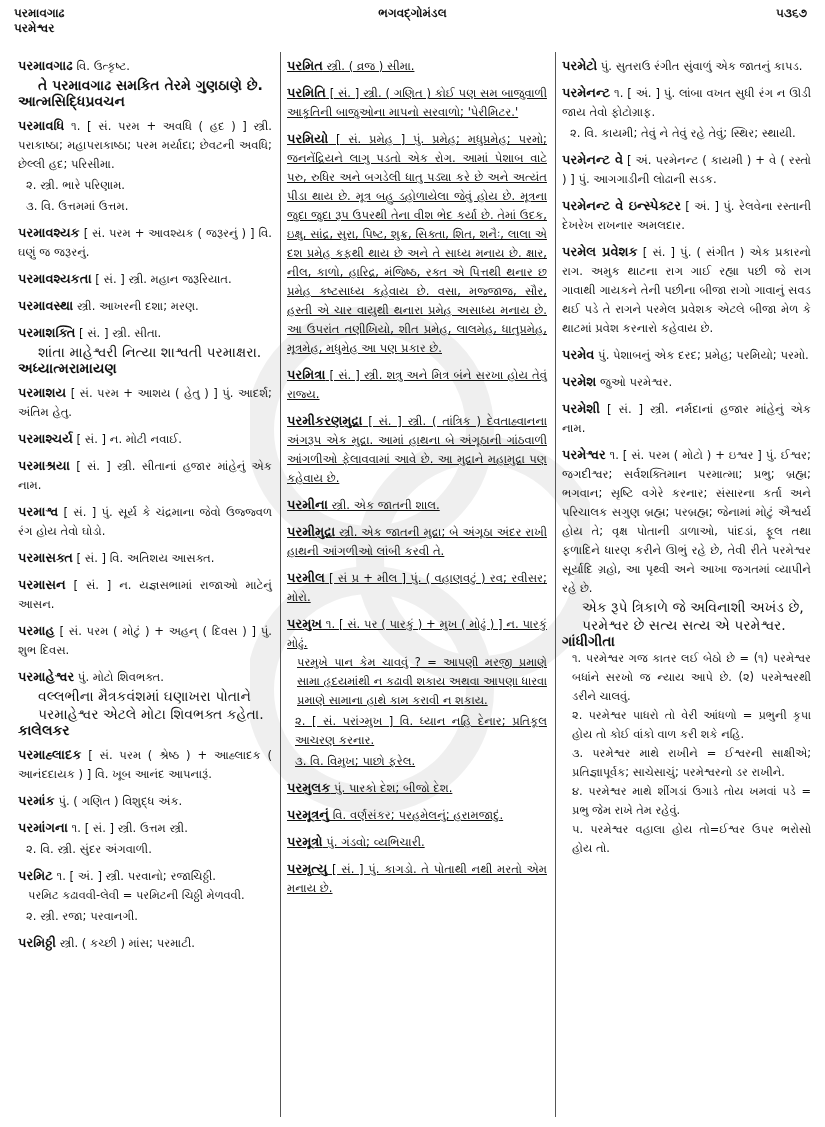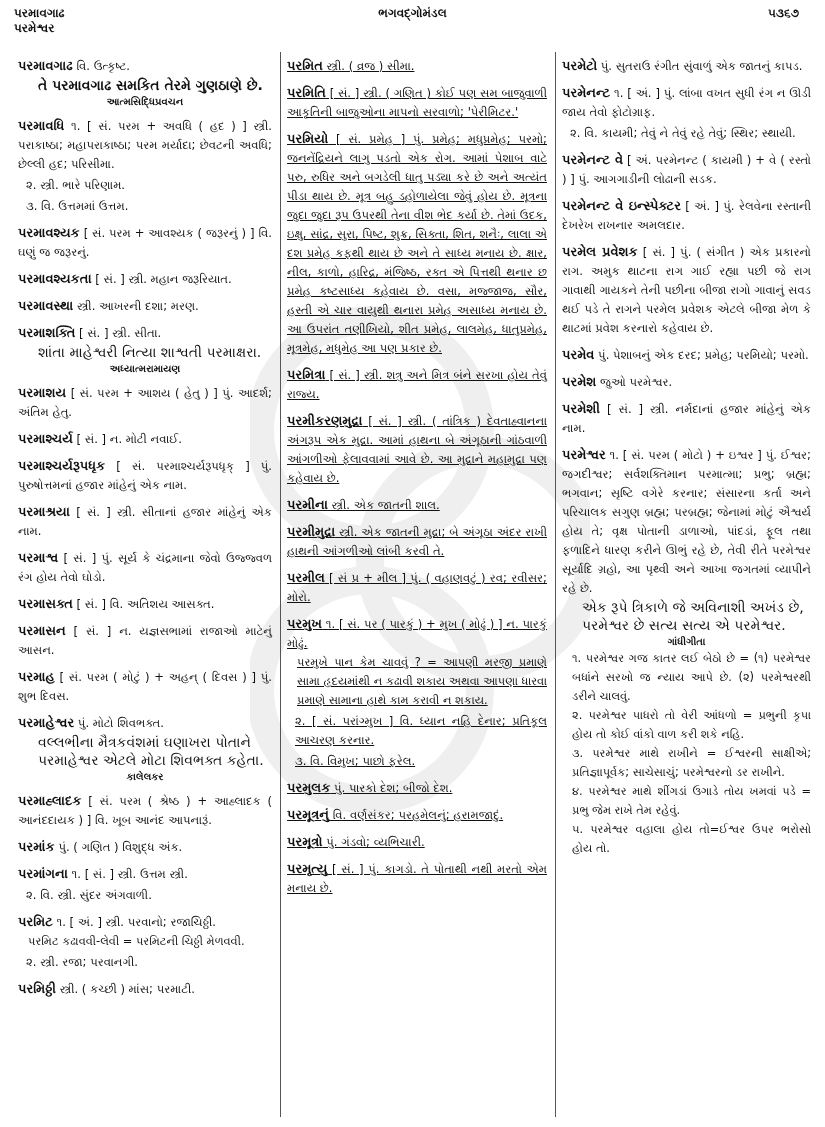--- a/index.html
+++ b/index.html
@@ -9,36 +9,36 @@
   }
   .watermark {
     position: absolute; left: 250px; top: 300px; width: 340px; height: 520px;
     pointer-events: none; opacity: 0.06;
   }
   .header {
     position: absolute; top: 6px; left: 14px; right: 14px; height: 40px;
   }
   .hdr-left { position: absolute; left: 0; top: 0; font-size: 12px; font-weight: bold; line-height: 15px; }
   .hdr-center { position: absolute; left: 0; right: 0; top: 0; text-align: center; font-size: 12px; font-weight: bold; }
-  .hdr-right { position: absolute; right: 12px; top: 0; font-size: 12px; font-weight: bold; text-align: center; }
+  .hdr-right { position: absolute; right: 4px; top: 0; font-size: 12px; font-weight: bold; text-align: center; }
   .columns {
     position: absolute; top: 52px; left: 12px; right: 6px; bottom: 10px;
     display: flex;
   }
   .col { padding: 4px 8px 0 6px; box-sizing: border-box; overflow: hidden; }
   .col-1 { width: 270px; border-right: 1.5px solid #555; }
   .col-2 { width: 276px; border-right: 1.5px solid #555; text-decoration: underline; }
   .col-3 { width: 264px; }
   .entry { margin: 0 0 7px 0; font-size: 11.6px; line-height: 19px; text-align: justify; }
   .hw { font-weight: bold; font-size: 13px; }
   .def { }
   .sense { display: block; padding-left: 8px; margin-top: 2px; }
   .quote { display: block; padding-left: 20px; font-size: 14px; line-height: 18px; font-weight: bold; }
   .quote.plain { font-weight: normal; }
-  .src { display: block; text-align: center; font-size: 10px; line-height: 15px; font-weight: bold; }
+  .src { display: block; text-align: left; font-size: 14px; line-height: 15px; font-weight: bold; }
   .idiom { display: block; padding-left: 10px; font-size: 11.4px; line-height: 19px; }
 </style>
 </head>
 <body>
 
 <svg class="watermark" viewBox="0 0 340 520">
   <circle cx="120" cy="130" r="110" fill="none" stroke="#000" stroke-width="28"></circle>
   <circle cx="230" cy="260" r="110" fill="none" stroke="#000" stroke-width="28"></circle>
   <circle cx="120" cy="390" r="110" fill="none" stroke="#000" stroke-width="28"></circle>
 </svg>
@@ -55,21 +55,20 @@
 <div class="columns">
   <div class="col col-1">
       <div class="entry"><span class="hw">પરમાવગાઢ</span><span class="def"> વિ. ઉત્કૃષ્ટ.</span><span class="quote">તે પરમાવગાઢ સમકિત તેરમે ગુણઠાણે છે.</span><span class="src">આત્મસિદ્ધિપ્રવચન</span></div>
       <div class="entry"><span class="hw">પરમાવધિ</span><span class="def"> ૧. [ સં. પરમ + અવધિ ( હદ ) ] સ્ત્રી. પરાકાષ્ઠા; મહાપરાકાષ્ઠા; પરમ મર્યાદા; છેવટની અવધિ; છેલ્લી હદ; પરિસીમા.</span><span class="sense">૨. સ્ત્રી. ભારે પરિણામ.</span><span class="sense">૩. વિ. ઉત્તમમાં ઉત્તમ.</span></div>
       <div class="entry"><span class="hw">પરમાવશ્યક</span><span class="def"> [ સં. પરમ + આવશ્યક ( જરૂરનું ) ] વિ. ઘણું જ જરૂરનું.</span></div>
       <div class="entry"><span class="hw">પરમાવશ્યકતા</span><span class="def"> [ સં. ] સ્ત્રી. મહાન જરૂરિયાત.</span></div>
       <div class="entry"><span class="hw">પરમાવસ્થા</span><span class="def"> સ્ત્રી. આખરની દશા; મરણ.</span></div>
       <div class="entry"><span class="hw">પરમાશક્તિ</span><span class="def"> [ સં. ] સ્ત્રી. સીતા.</span><span class="quote plain">શાંતા માહેશ્વરી નિત્યા શાશ્વતી પરમાક્ષરા.</span><span class="src">અધ્યાત્મરામાયણ</span></div>
       <div class="entry"><span class="hw">પરમાશય</span><span class="def"> [ સં. પરમ + આશય ( હેતુ ) ] પું. આદર્શ; અંતિમ હેતુ.</span></div>
       <div class="entry"><span class="hw">પરમાશ્ચર્ય</span><span class="def"> [ સં. ] ન. મોટી નવાઈ.</span></div>
-      <div class="entry"><span class="hw">પરમાશ્ચર્યરૂપધૃક</span><span class="def"> [ સં. પરમાશ્ચર્યરૂપધૃક્ ] પું. પુરુષોત્તમનાં હજાર માંહેનું એક નામ.</span></div>
       <div class="entry"><span class="hw">પરમાશ્રયા</span><span class="def"> [ સં. ] સ્ત્રી. સીતાનાં હજાર માંહેનું એક નામ.</span></div>
       <div class="entry"><span class="hw">પરમાશ્વ</span><span class="def"> [ સં. ] પું. સૂર્ય કે ચંદ્રમાના જેવો ઉજ્જ્વળ રંગ હોય તેવો ઘોડો.</span></div>
       <div class="entry"><span class="hw">પરમાસક્ત</span><span class="def"> [ સં. ] વિ. અતિશય આસક્ત.</span></div>
       <div class="entry"><span class="hw">પરમાસન</span><span class="def"> [ સં. ] ન. યજ્ઞસભામાં રાજાઓ માટેનું આસન.</span></div>
       <div class="entry"><span class="hw">પરમાહ</span><span class="def"> [ સં. પરમ ( મોટું ) + અહન્ ( દિવસ ) ] પું. શુભ દિવસ.</span></div>
       <div class="entry"><span class="hw">પરમાહેશ્વર</span><span class="def"> પું. મોટો શિવભક્ત.</span><span class="quote plain">વલ્લભીના મૈત્રકવંશમાં ઘણાખરા પોતાને</span><span class="quote plain">પરમાહેશ્વર એટલે મોટા શિવભક્ત કહેતા.</span><span class="src">કાલેલકર</span></div>
       <div class="entry"><span class="hw">પરમાહ્લાદક</span><span class="def"> [ સં. પરમ ( શ્રેષ્ઠ ) + આહ્લાદક ( આનંદદાયક ) ] વિ. ખૂબ આનંદ આપનારૂં.</span></div>
       <div class="entry"><span class="hw">પરમાંક</span><span class="def"> પું. ( ગણિત ) વિશુદ્ધ અંક.</span></div>
       <div class="entry"><span class="hw">પરમાંગના</span><span class="def"> ૧. [ સં. ] સ્ત્રી. ઉત્તમ સ્ત્રી.</span><span class="sense">૨. વિ. સ્ત્રી. સુંદર અંગવાળી.</span></div>
       <div class="entry"><span class="hw">પરમિટ</span><span class="def"> ૧. [ અં. ] સ્ત્રી. પરવાનો; રજાચિઠ્ઠી.</span><span class="idiom">પરમિટ કઢાવવી-લેવી = પરમિટની ચિઠ્ઠી મેળવવી.</span><span class="sense">૨. સ્ત્રી. રજા; પરવાનગી.</span></div>

